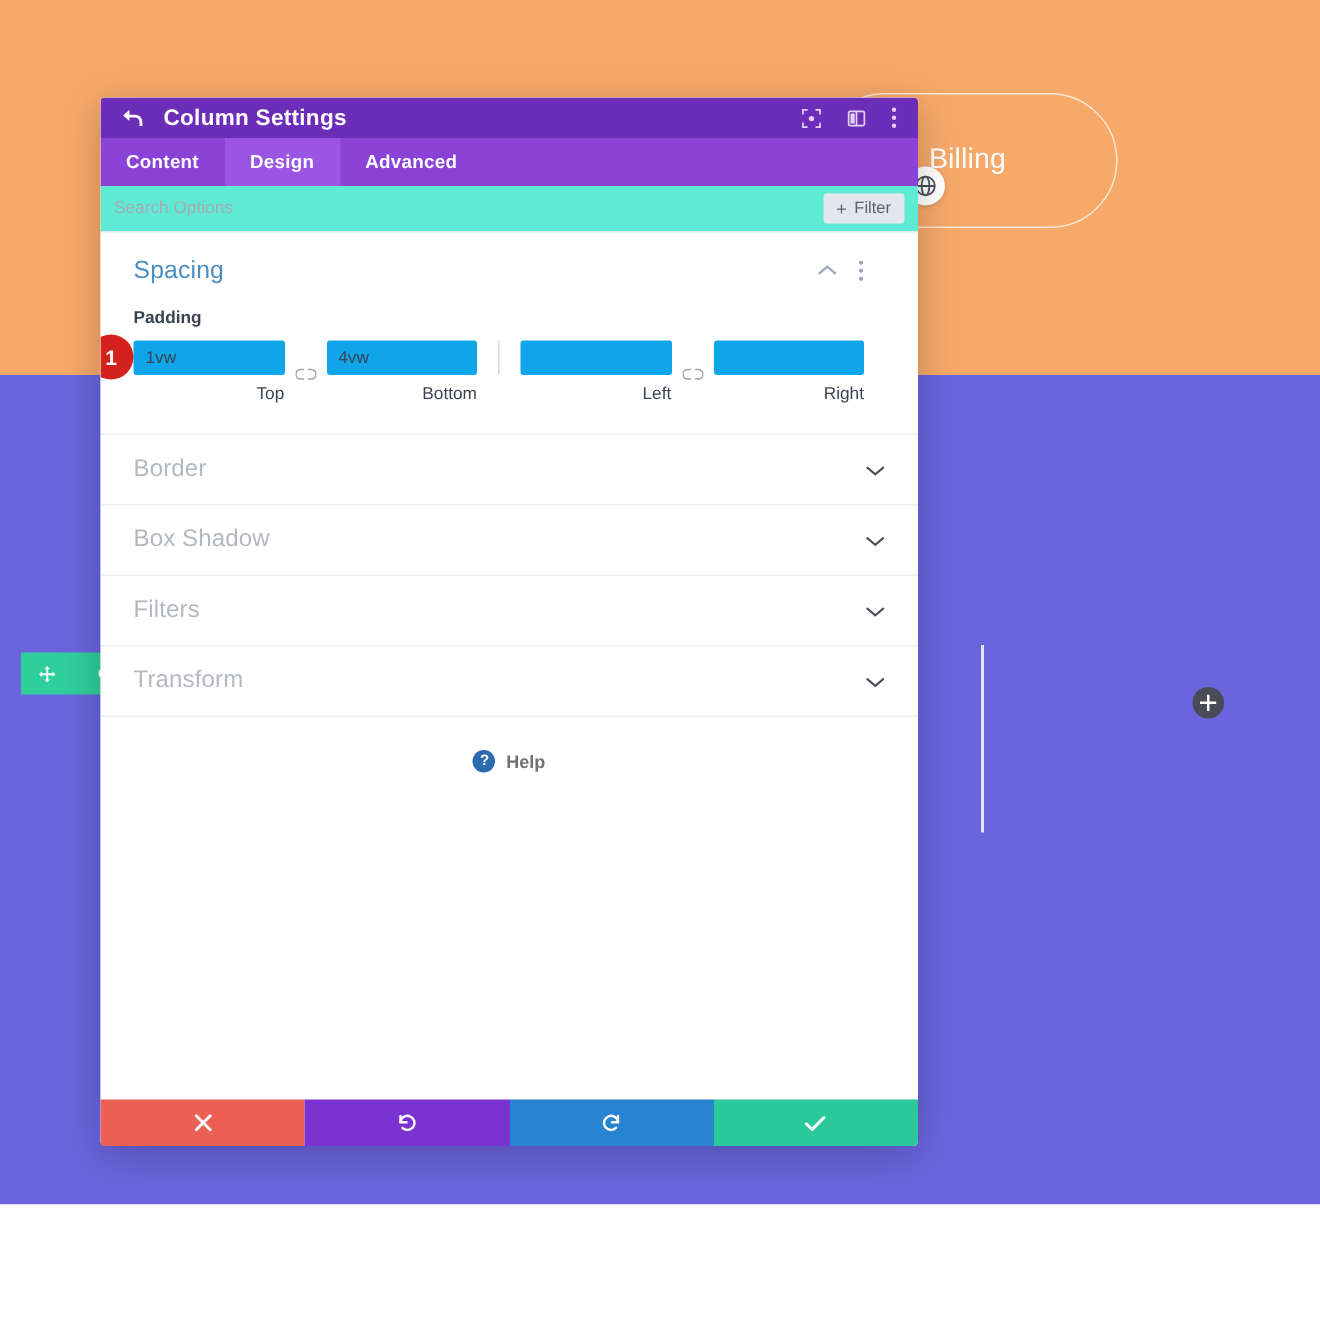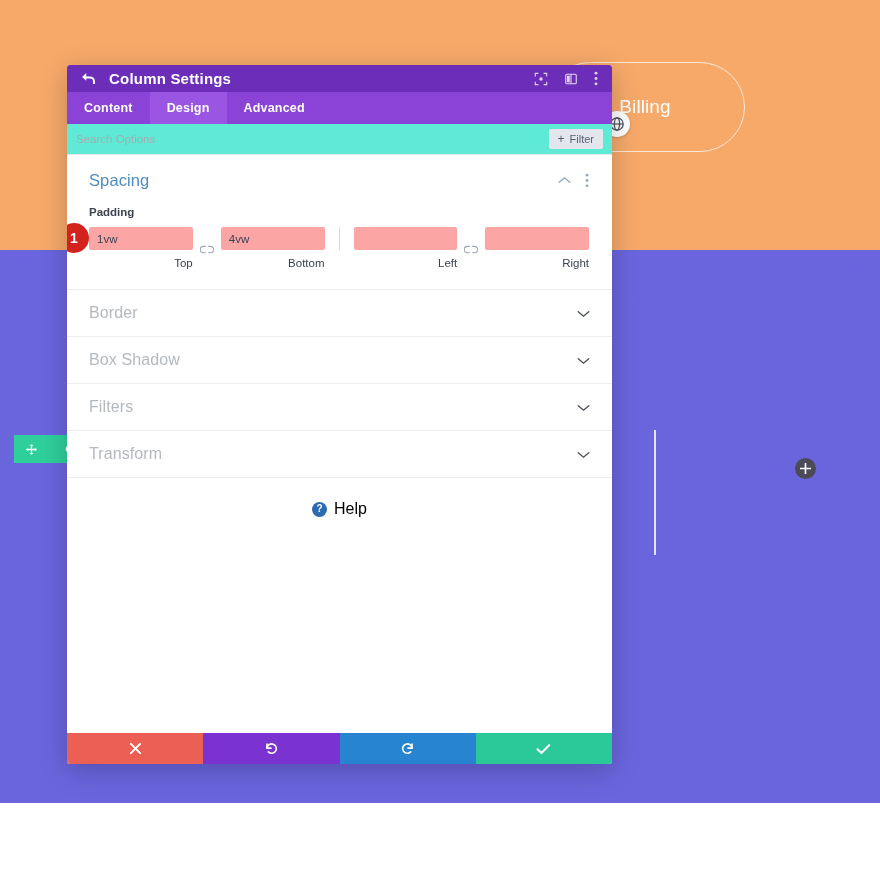--- a/index.html
+++ b/index.html
@@ -112,35 +112,35 @@
   .filter-btn {
     background: #e3e6ec; border-radius: 2px; padding: 4px 9px;
     font-size: 11px; color: #5a6070; display: flex; align-items: center; gap: 5px;
     cursor: pointer; white-space: nowrap;
   }
   .filter-btn .plus { font-size: 12px; line-height: 1; }
 
   .modal-body { flex: 1; overflow: hidden; background: #ffffff; }
 
   
-  .section-open { padding: 16px 23px 20px 22px; border-bottom: 1px solid #eceef1; }
+  .section-open { padding: 16px 36px 20px 22px; border-bottom: 1px solid #eceef1; }
   .section-open-head { display: flex; align-items: center; margin-bottom: 16px; }
   .section-open-title {
     color: #4c8dc4; font-size: 16.5px; flex: 1; letter-spacing: .1px;
   }
   .sec-ctrl { color:#94a6bb; display:flex; align-items:center; cursor:pointer; }
   .sec-ctrl.dots { margin-left: 14px; }
 
   .field-label { font-size: 11.5px; font-weight: bold; color: #3b4250; margin-bottom: 9px; }
 
   .pad-row { display: flex; align-items: flex-start; position: relative; }
   .pad-group { display: flex; align-items: center; flex: 1; }
   .pad-cell { flex: 1; }
   .pad-input {
-    width: 100%; height: 23px; background: #fca5a5; border: none; outline: none;
+    width: 100%; height: 23px; background: #0ea5e9; border: none; outline: none;
     border-radius: 2px; padding: 0 8px;
     font-size: 11.5px; color: #3b4250; font-family: "Liberation Sans", sans-serif;
   }
   .pad-input::placeholder { color: #b9bfc9; }
   .pad-cap {
     text-align: right; font-size: 11.5px; color: #3b4250; margin-top: 7px;
   }
   .link-icon { width: 28px; display: flex; justify-content: center; color: #9aa3b0; padding-top: 3px; }
   .pad-divider { width: 1px; align-self: stretch; background: #d6dae1; margin: 0 14px; height: 23px; }
 
@@ -162,21 +162,21 @@
 
   .help-wrap {
     display: flex; align-items: center; justify-content: center;
     gap: 7px; padding: 22px 0 0 0;
   }
   .help-icon {
     width: 15px; height: 15px; border-radius: 50%; background: #2b6cb0;
     color:#ffffff; font-size: 10px; font-weight: bold;
     display:flex; align-items:center; justify-content:center; line-height:1;
   }
-  .help-text { font-size: 16px; color: #000000; font-weight: normal; }
+  .help-text { font-size: 12px; color: #737373; font-weight: bold; }
 
   
   .modal-footer { display: flex; height: 31px; flex: none; }
   .fbtn {
     flex: 1; display: flex; align-items: center; justify-content: center;
     color: #ffffff; cursor: pointer;
   }
   .fbtn svg { display: block; }
   .fbtn.cancel { background: #ec5f55; }
   .fbtn.undo   { background: #7a32d1; }

